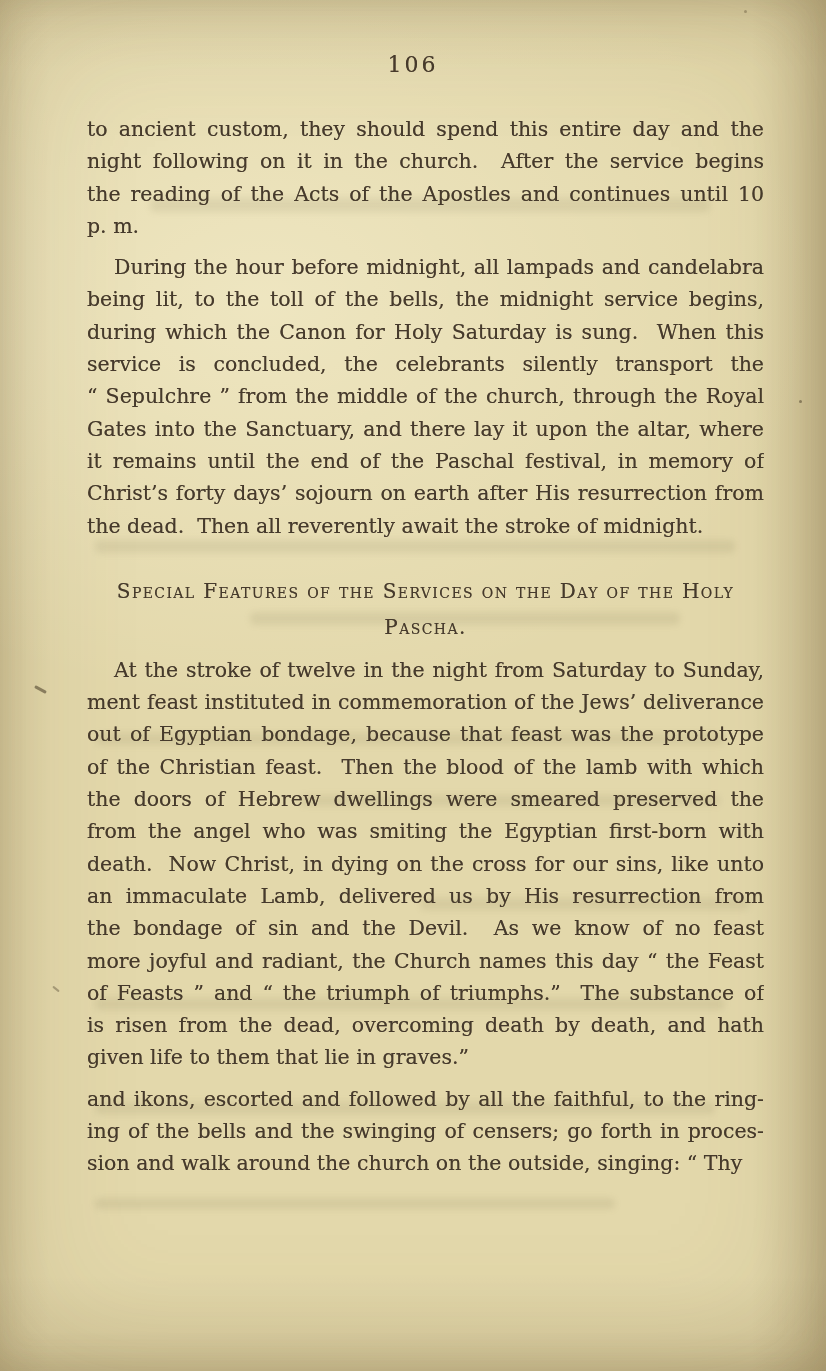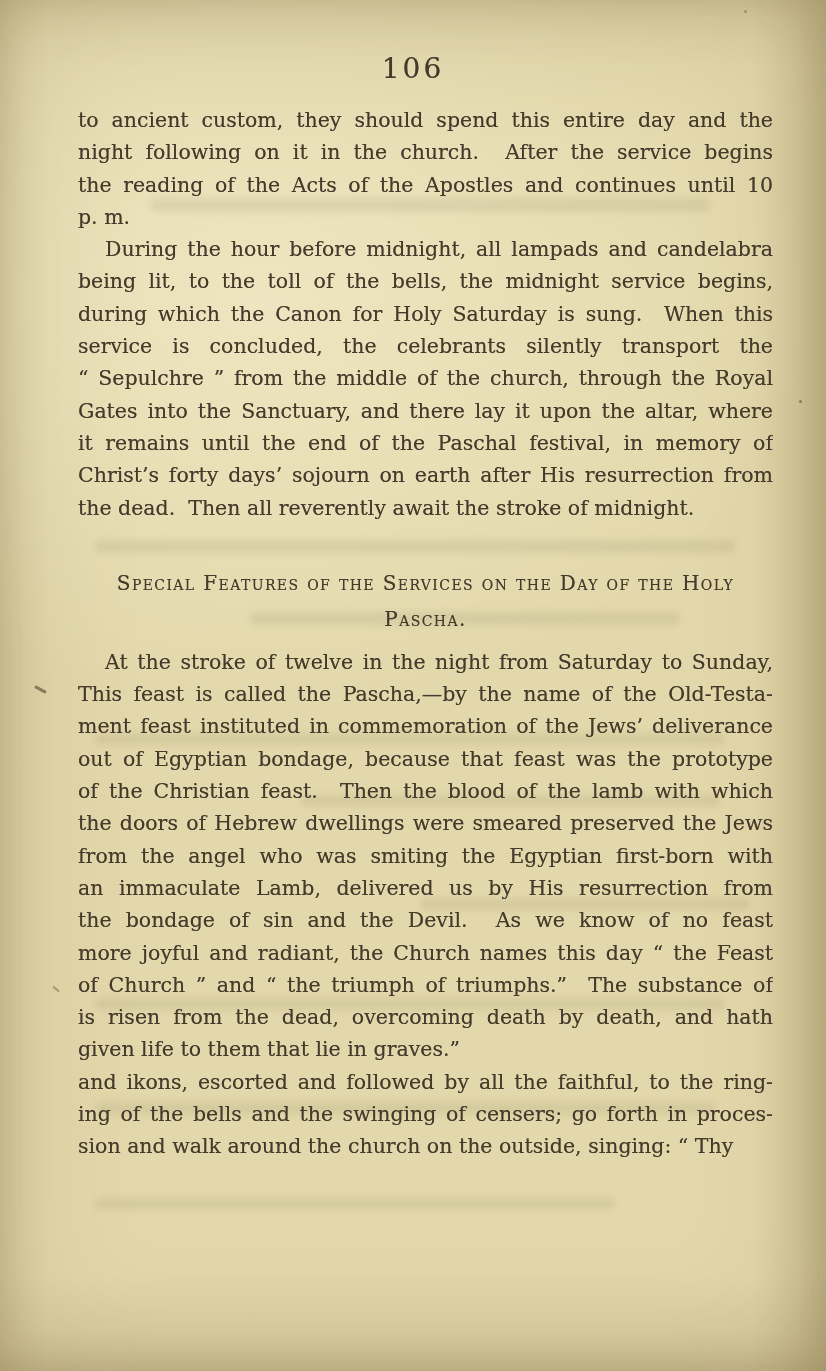--- a/index.html
+++ b/index.html
@@ -18,40 +18,40 @@
       #e3d8ab;
   }
   .page::after {
     content:""; position:absolute; inset:0; pointer-events:none;
     box-shadow: inset 0 0 140px rgba(110,90,50,0.20),
                 inset -16px 0 40px rgba(110,90,50,0.15),
                 inset 0 -10px 30px rgba(110,90,50,0.10);
   }
   .page-number {
     position:absolute; top:52px; left:0; right:0;
-    text-align:center; font-size:28px; letter-spacing:3px;
+    text-align:center; font-size:22px; letter-spacing:3px;
     text-shadow: 0 0 0.6px rgba(70,58,44,0.65);
   }
   .page-body {
     position:absolute; top:104px; left:78px; width:695px;
     font-size:20.5px; line-height:32.3px;
     text-shadow: 0 0 0.6px rgba(70,58,44,0.6);
   }
-  .paragraph { margin:0; }
+  .paragraph { margin:9px; }
   .line {
     text-align: justify;
     text-align-last: justify;
     -moz-text-align-last: justify;
     white-space: pre-wrap;
     height: 32.3px;
     overflow: hidden;
   }
   .line.last { text-align-last: left; -moz-text-align-last: left; }
   .line.indent { text-indent: 27px; }
-  .heading { margin: 41px 0 9px; }
+  .heading { margin: 31px 0 9px; }
   .heading .line {
     text-align: center;
     text-align-last: center;
     -moz-text-align-last: center;
     font-variant: small-caps;
     letter-spacing: 1.4px;
     line-height: 36px;
     height: 36px;
     font-size: 20px;
   }
@@ -107,30 +107,30 @@
         <div class="line">it remains until the end of the Paschal festival, in memory of</div>
         <div class="line">Christ’s forty days’ sojourn on earth after His resurrection from</div>
         <div class="line last">the dead.  Then all reverently await the stroke of midnight.</div>
       </div>
       <div class="heading">
         <div class="line">Special Features of the Services on the Day of the Holy</div>
         <div class="line">Pascha.</div>
       </div>
       <div class="paragraph">
         <div class="line indent">At the stroke of twelve in the night from Saturday to Sunday,</div>
-        <div class="line">This feast is called the Pascha,—by the name of the Old-Testa-</div>
         <div class="line">ment feast instituted in commemoration of the Jews’ deliverance</div>
         <div class="line">out of Egyptian bondage, because that feast was the prototype</div>
         <div class="line">of the Christian feast.  Then the blood of the lamb with which</div>
         <div class="line">the doors of Hebrew dwellings were smeared preserved the Jews</div>
         <div class="line">from the angel who was smiting the Egyptian first-born with</div>
+        <div class="line">death.  Now Christ, in dying on the cross for our sins, like unto</div>
         <div class="line">an immaculate Lamb, delivered us by His resurrection from</div>
         <div class="line">the bondage of sin and the Devil.  As we know of no feast</div>
         <div class="line">more joyful and radiant, the Church names this day “ the Feast</div>
-        <div class="line">of Church ” and “ the triumph of triumphs.”  The substance of</div>
+        <div class="line">of Feasts ” and “ the triumph of triumphs.”  The substance of</div>
         <div class="line">is risen from the dead, overcoming death by death, and hath</div>
         <div class="line last">given life to them that lie in graves.”</div>
       </div>
       <div class="paragraph">
         <div class="line">and ikons, escorted and followed by all the faithful, to the ring-</div>
         <div class="line">ing of the bells and the swinging of censers; go forth in proces-</div>
         <div class="line last">sion and walk around the church on the outside, singing: “ Thy</div>
       </div>
     </div>
 

